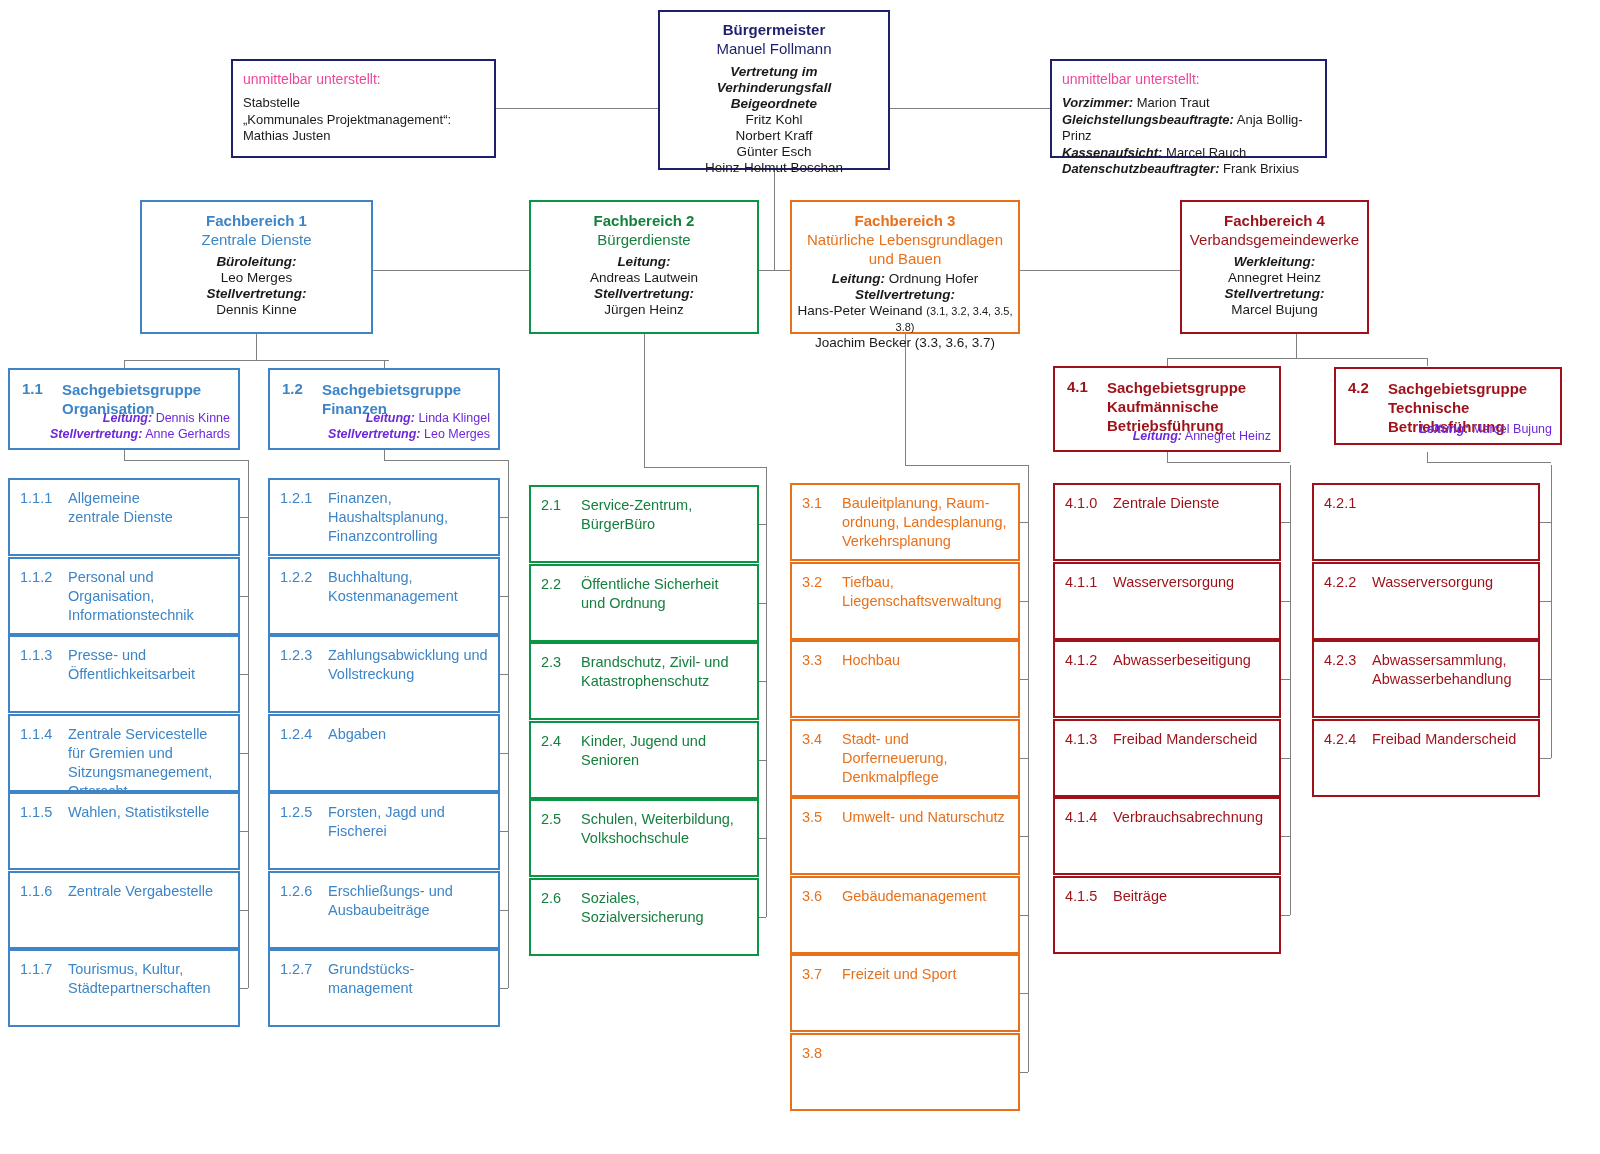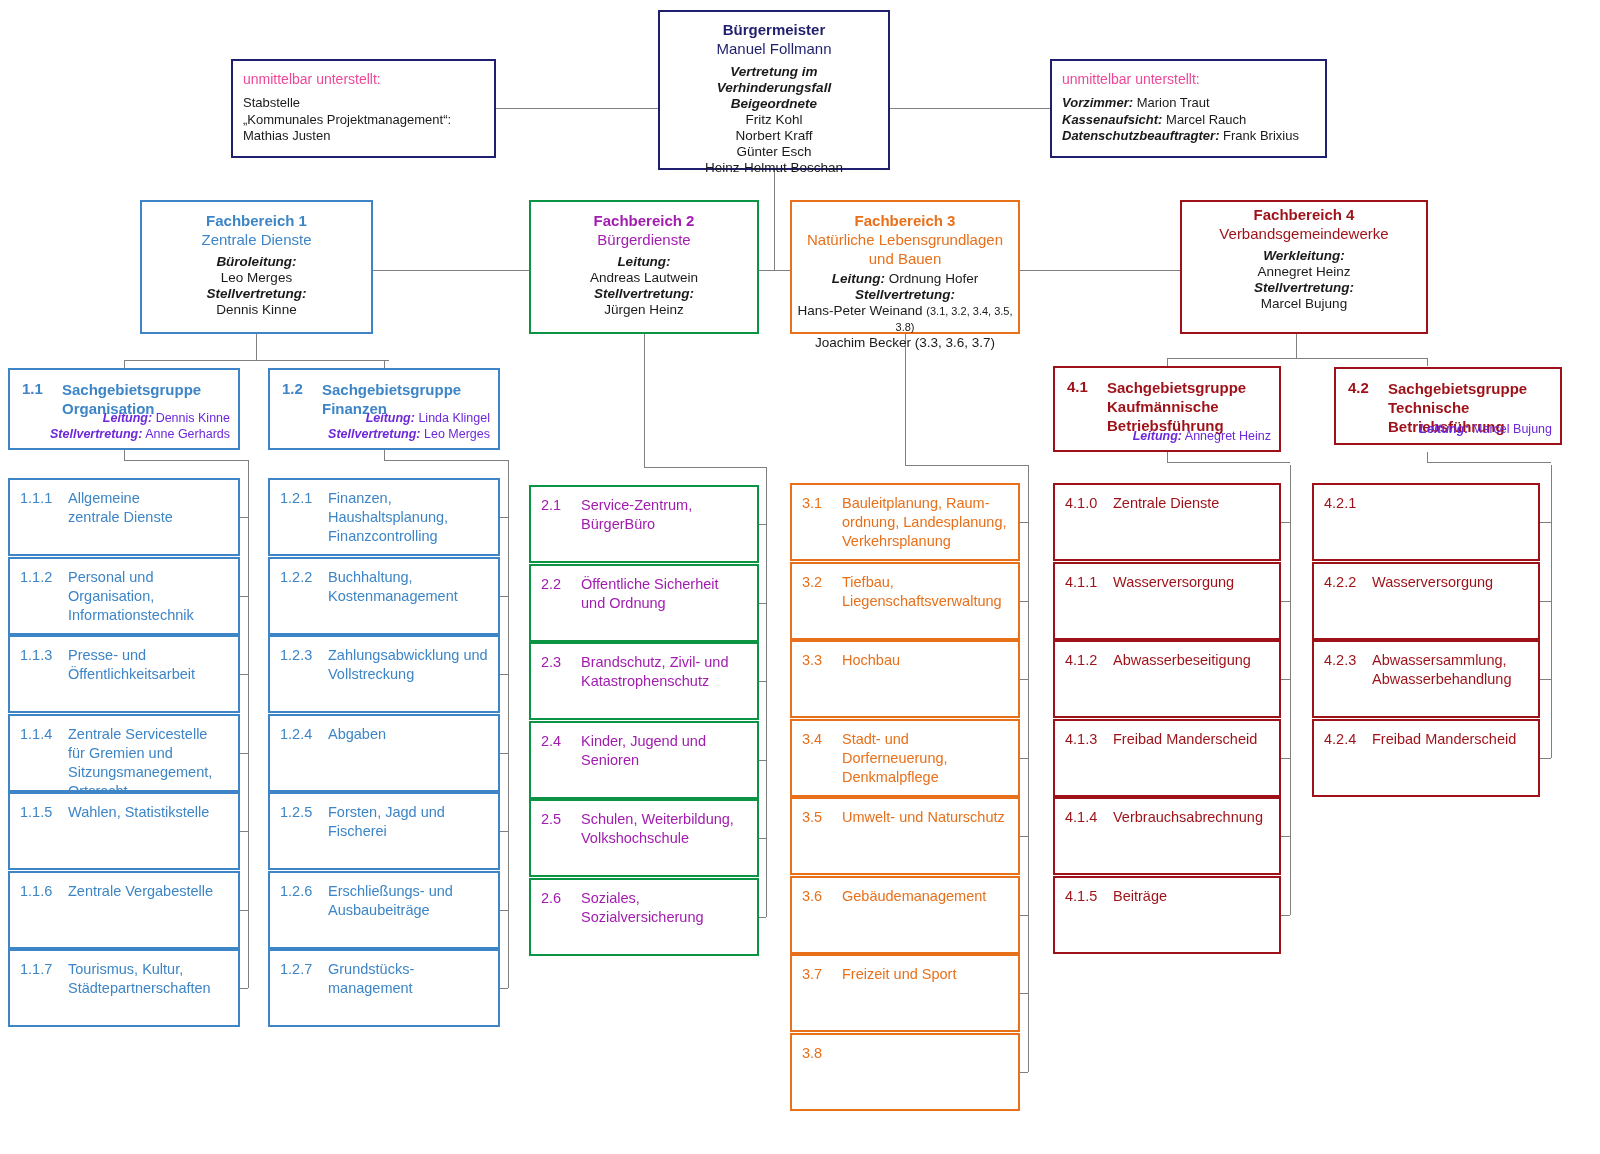--- a/index.html
+++ b/index.html
@@ -8,21 +8,21 @@
 
   .box{position:absolute;box-sizing:border-box;background:#fff;}
   .box.navy{border:2px solid #1f1f6e;}
   .box.blue{border:2px solid #3d85c6;}
   .box.green{border:2px solid #0b9444;}
   .box.orange{border:2px solid #e8701a;}
   .box.darkred{border:2px solid #9e1118;}
 
   .c-navy{color:#1f1f6e;}
   .c-blue{color:#3d85c6;}
-  .c-green{color:#a21caf;}
+  .c-green{color:#15803d;}
   .c-orange{color:#e8701a;}
   .c-darkred{color:#9e1118;}
 
   .ttl{font-weight:bold;font-size:15px;line-height:19px;text-align:center;}
   .sub{font-size:15px;line-height:19px;text-align:center;}
   .meta{font-size:13.5px;line-height:16px;text-align:center;color:#1a1a1a;}
   .meta .it{font-style:italic;font-weight:bold;}
   .small{font-size:11px;}
 
   .asideTitle{font-size:14px;line-height:18px;color:#ec4899;}
@@ -141,20 +141,21 @@
     <div class="asideTitle">unmittelbar unterstellt:</div>
     <div class="asideLine it" style="margin-top:7px;">Stabstelle</div>
     <div class="asideLine it">„Kommunales Projektmanagement“:</div>
     <div class="asideLine">Mathias Justen</div>
   </div>
 
   <div class="box navy" style="left:1050px;top:59px;width:277px;height:99px;padding:9px 10px;">
     <div class="asideTitle">unmittelbar unterstellt:</div>
     <div style="margin-top:7px;">
       <div class="asideLine"><span class="it">Vorzimmer:</span> <span>Marion Traut</span></div>
+      <div class="asideLine"><span class="it">Gleichstellungsbeauftragte:</span> <span>Anja Bollig-Prinz</span></div>
       <div class="asideLine"><span class="it">Kassenaufsicht:</span> <span>Marcel Rauch</span></div>
       <div class="asideLine"><span class="it">Datenschutzbeauftragter:</span> <span>Frank Brixius</span></div>
     </div>
   </div>
 
   <div class="box blue" style="left:140px;top:200px;width:233px;height:134px;padding:9px 6px 0 6px;">
     <div class="ttl c-blue">Fachbereich 1</div>
     <div class="sub c-blue">Zentrale Dienste</div>
     <div class="meta" style="margin-top:5px;">
       <div class="it">Büroleitung:</div>
@@ -180,21 +181,21 @@
     <div class="sub c-orange">Natürliche Lebensgrundlagen</div>
     <div class="sub c-orange">und Bauen</div>
     <div class="meta" style="margin-top:3px;">
       <div><span class="it">Leitung:</span> <span>Ordnung Hofer</span></div>
       <div class="it">Stellvertretung:</div>
       <div><span>Hans-Peter Weinand</span> <span class="small">(3.1, 3.2, 3.4, 3.5, 3.8)</span></div>
       <div>Joachim Becker (3.3, 3.6, 3.7)</div>
     </div>
   </div>
 
-  <div class="box darkred" style="left:1180px;top:200px;width:248px;height:134px;padding:3px 6px 0 6px;">
+  <div class="box darkred" style="left:1180px;top:200px;width:189px;height:134px;padding:9px 6px 0 6px;">
     <div class="ttl c-darkred">Fachbereich 4</div>
     <div class="sub c-darkred">Verbandsgemeindewerke</div>
     <div class="meta" style="margin-top:5px;">
       <div class="it">Werkleitung:</div>
       <div>Annegret Heinz</div>
       <div class="it">Stellvertretung:</div>
       <div>Marcel Bujung</div>
     </div>
   </div>
 

